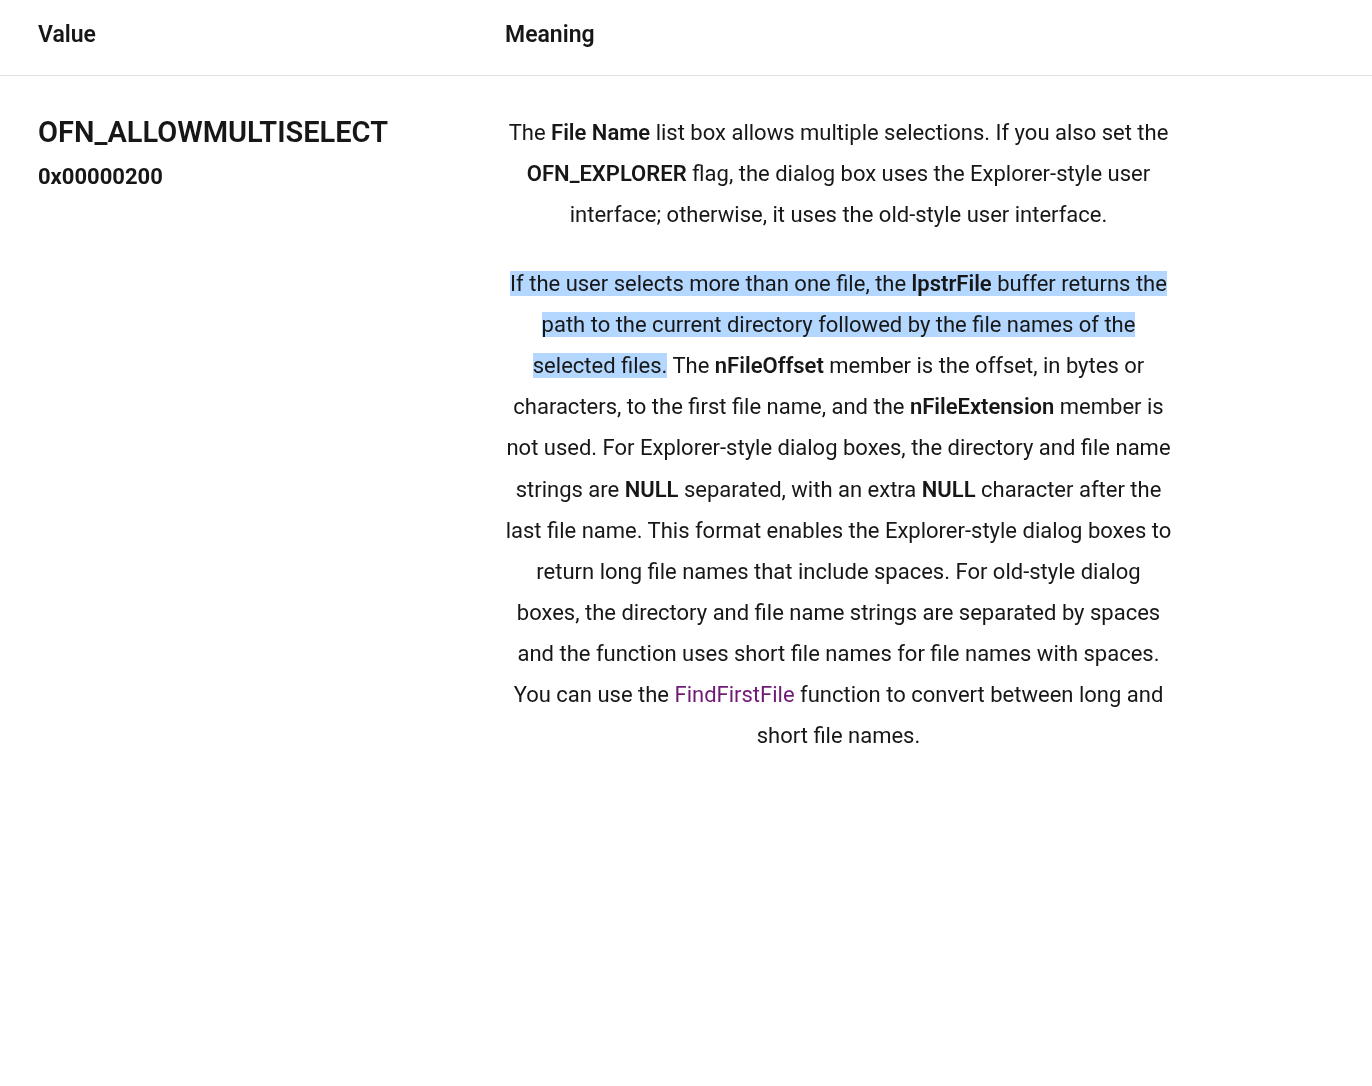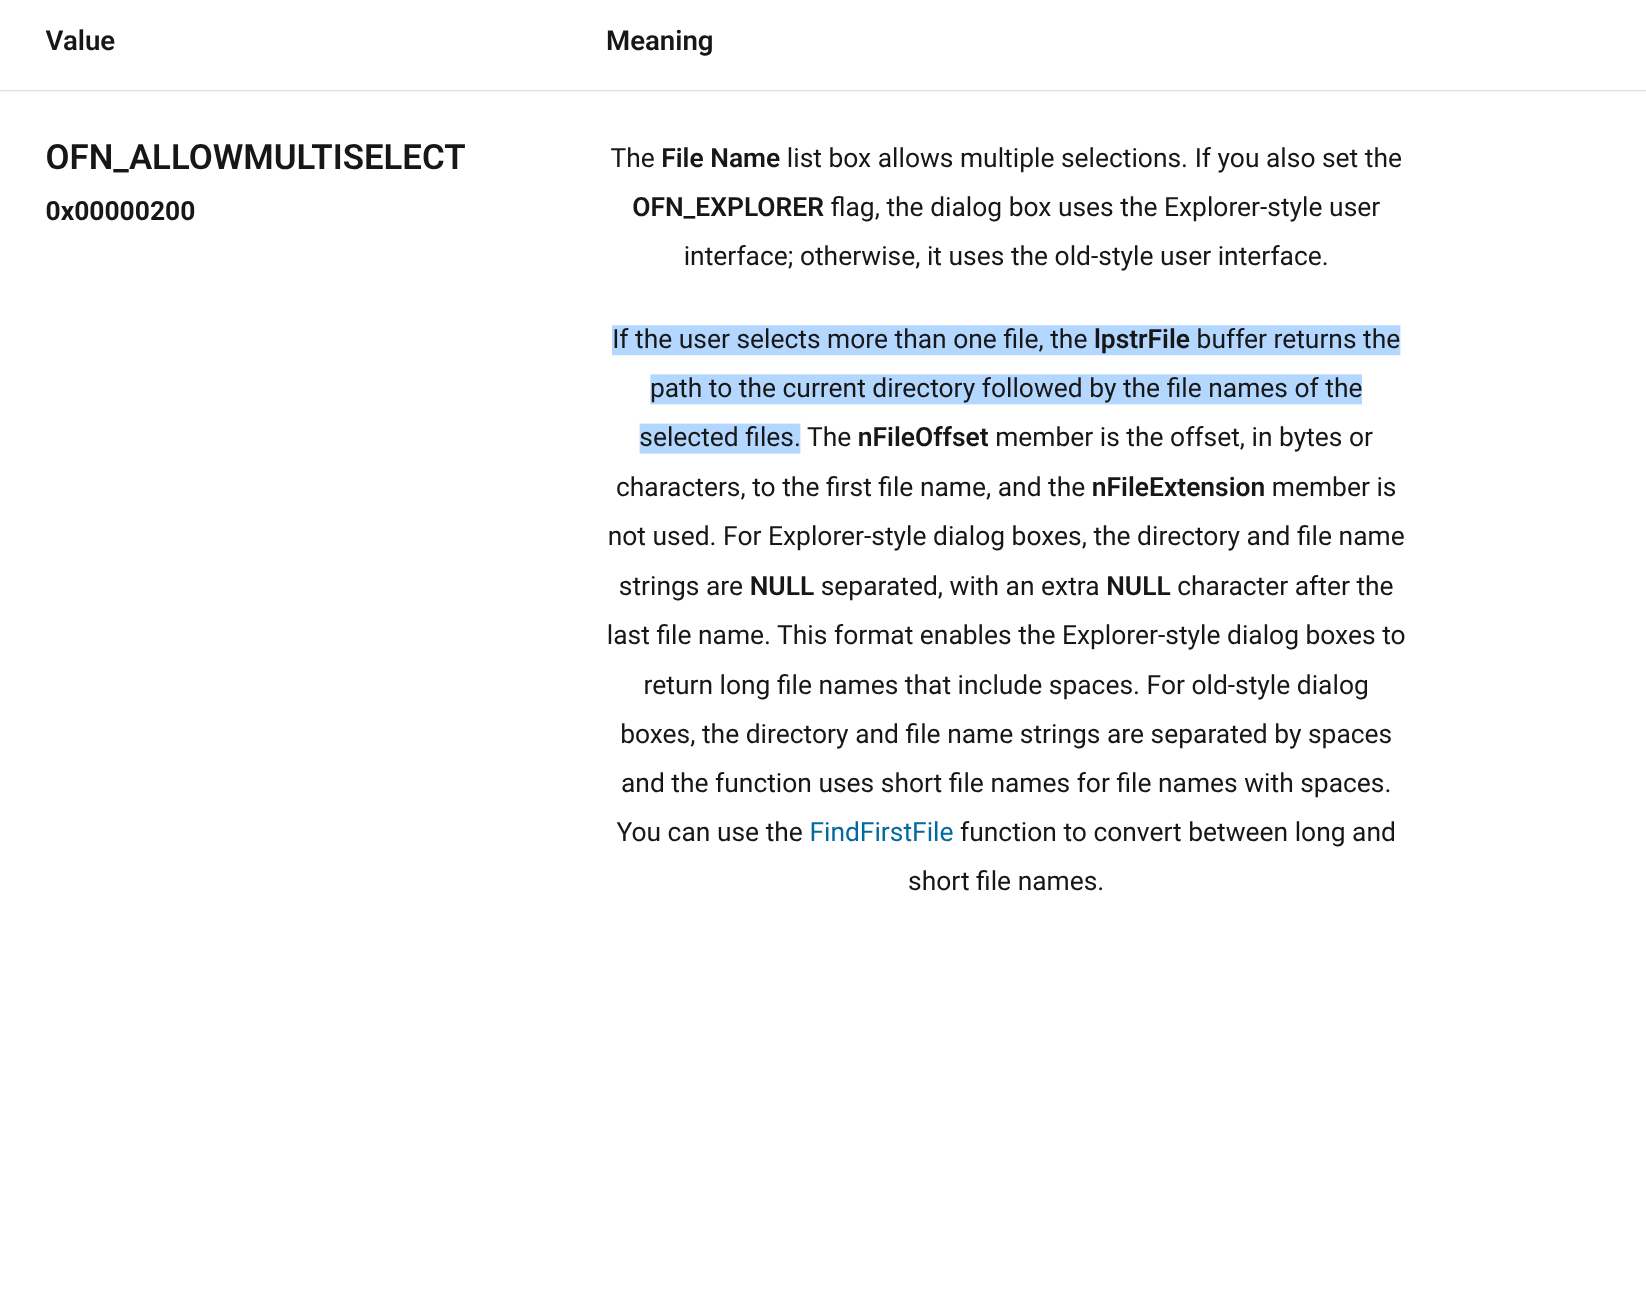--- a/index.html
+++ b/index.html
@@ -62,21 +62,21 @@
     .meaning p:last-child {
       margin-bottom: 0;
     }
     .bold {
       font-weight: 600;
     }
     .highlight {
       background-color: #b3d7ff;
     }
     a.link {
-      color: #0369a1;
+      color: #701a75;
       text-decoration: none;
       cursor: pointer;
     }
   </style>
 </head>
 <body>
 
 <table>
   <thead>
     <tr>

